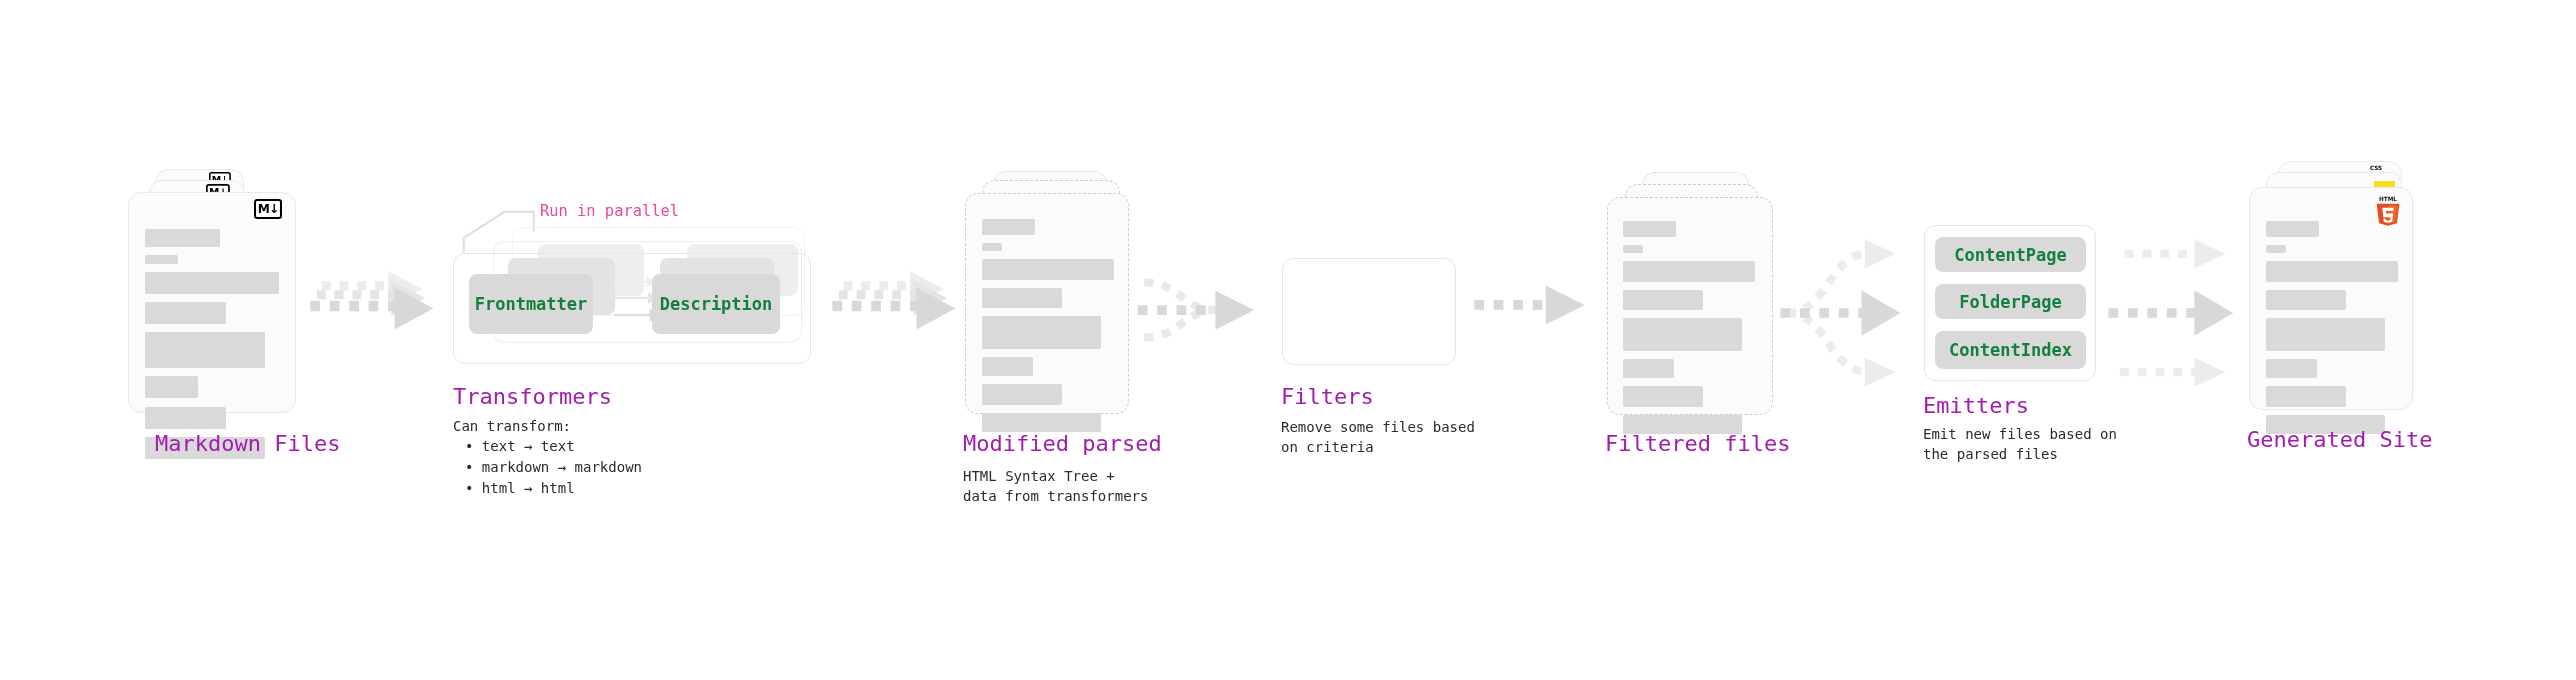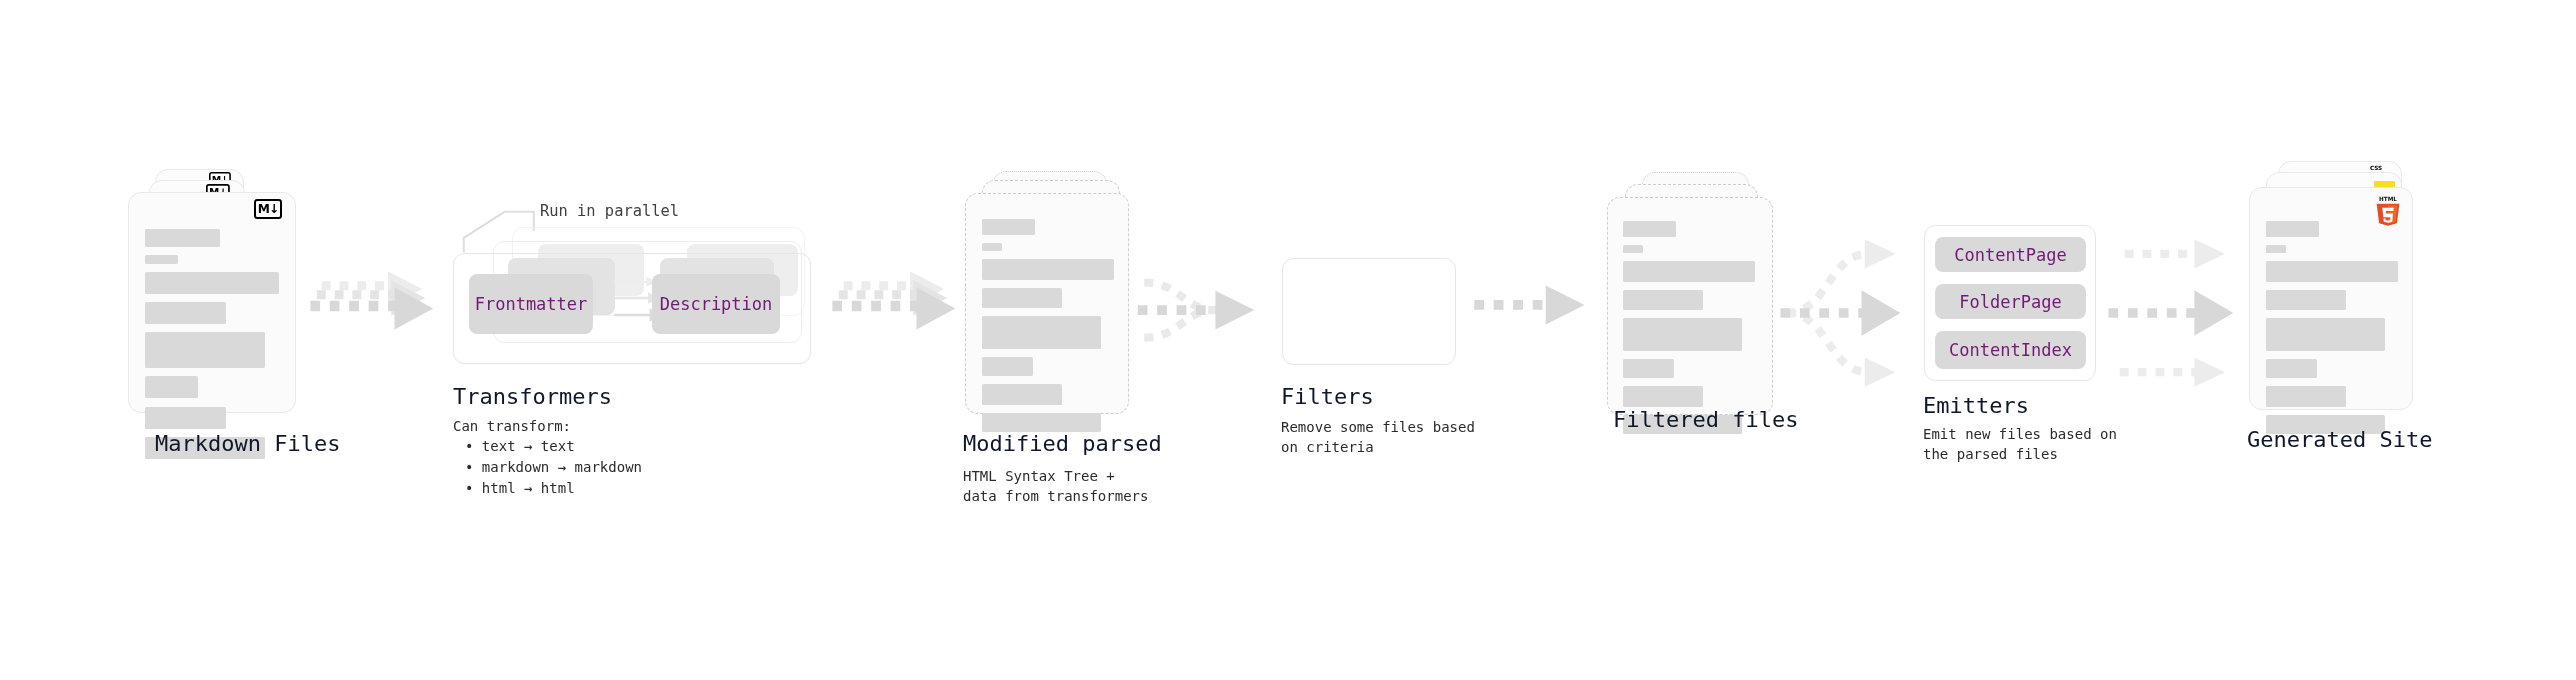--- a/index.html
+++ b/index.html
@@ -70,49 +70,50 @@
     border-radius:11.4px;
     box-sizing:border-box;
     background:transparent;
   }
   .chip{
     position:absolute;
     background:#d9d9d9;
     border-radius:8.1px;
     display:flex;align-items:center;justify-content:center;
     font-family:"DejaVu Sans Mono","Liberation Mono",monospace;
-    font-size:17px;color:#701a75;
+    font-size:17px;color:#15803d;
     white-space:nowrap;
     box-sizing:border-box;
+    font-weight:bold;
   }
   .chip.ghost1{background:#e3e3e3;}
   .chip.ghost2{background:#eeeeee;}
 
   
   .title{
     position:absolute;
     font-family:"DejaVu Sans Mono","Liberation Mono",monospace;
     font-size:22px;
-    color:#0f172a;
+    color:#a21caf;
     white-space:nowrap;
     letter-spacing:0px;
   }
   .caption{
     position:absolute;
     font-family:"DejaVu Sans Mono","Liberation Mono",monospace;
     font-size:14px;
     line-height:20.3px;
     color:#2b2b2b;
     white-space:pre;
   }
   .parallel-label{
     position:absolute;
     font-family:"DejaVu Sans Mono","Liberation Mono",monospace;
     font-size:15.4px;
-    color:#404040;
+    color:#ec4899;
     white-space:nowrap;
   }
   .bullets{
     position:absolute;
     font-family:"DejaVu Sans Mono","Liberation Mono",monospace;
     font-size:14px;
     line-height:20.3px;
     color:#2b2b2b;
     white-space:pre;
   }
@@ -269,21 +270,21 @@
       <div class="line" style="width:53px;height:16.3px;"></div>
       <div class="line" style="width:19.5px;height:7.3px;"></div>
       <div class="line" style="width:132px;height:21px;"></div>
       <div class="line" style="width:80px;height:20.3px;"></div>
       <div class="line" style="width:119px;height:32.5px;"></div>
       <div class="line" style="width:51px;height:19.5px;"></div>
       <div class="line" style="width:80px;height:20.3px;"></div>
       <div class="line" style="width:119px;height:19.5px;"></div>
     </div>
   </div>
-  <div class="title" style="left:1605px;top:407px;margin-left:8px;">Filtered files</div>
+  <div class="title" style="left:1605px;top:431px;">Filtered files</div>
 
   <svg class="abs" style="left:1780px;top:236px;width:163px;height:154px;" viewBox="0 0 200 190">
     <g fill="none" stroke="#ececec" stroke-width="10" stroke-dasharray="11 11">
       <path d="M8 95 C58 95 60 22 108 22"></path>
       <path d="M8 95 C58 95 60 168 108 168"></path>
     </g>
     <polygon points="104,4 142,22 104,40" fill="#ececec"></polygon>
     <polygon points="104,150 142,168 104,186" fill="#ececec"></polygon>
     <g fill="none" stroke="#d8d8d8" stroke-width="12" stroke-dasharray="12 12">
       <path d="M0 95 H106"></path>

